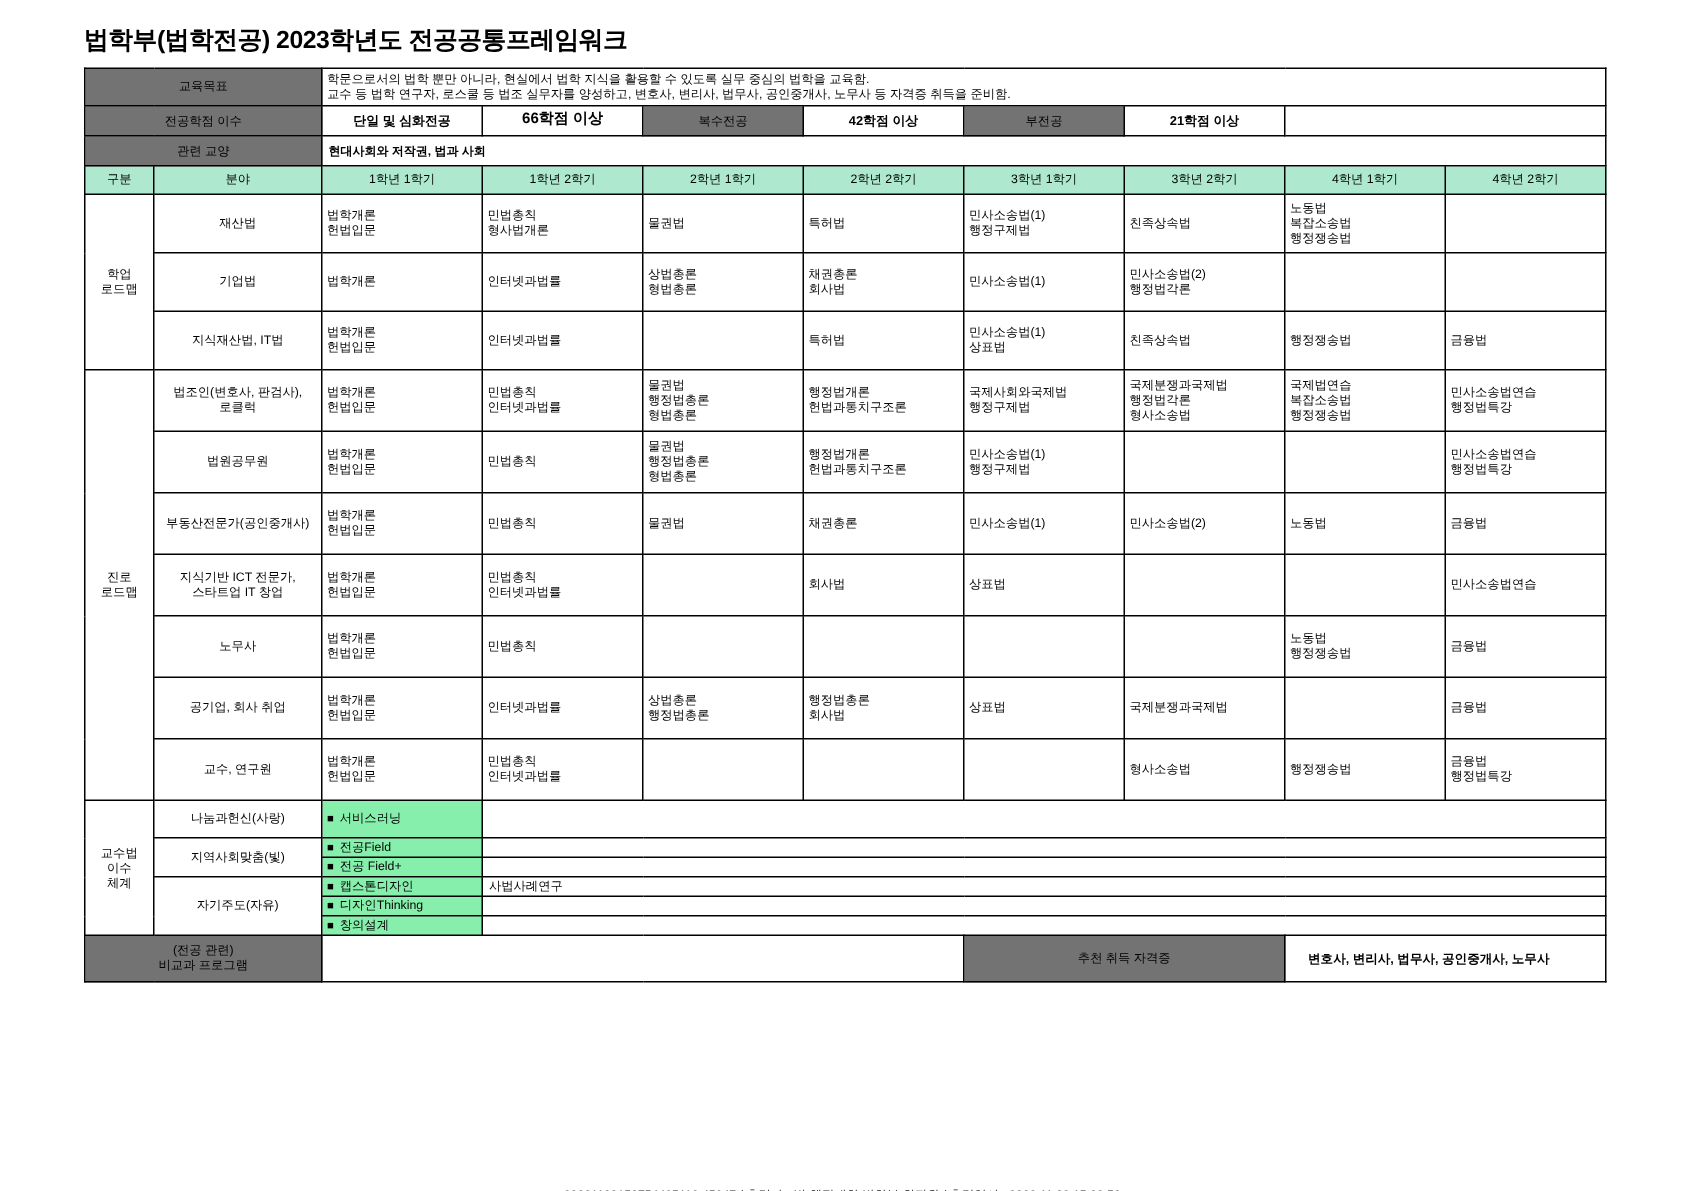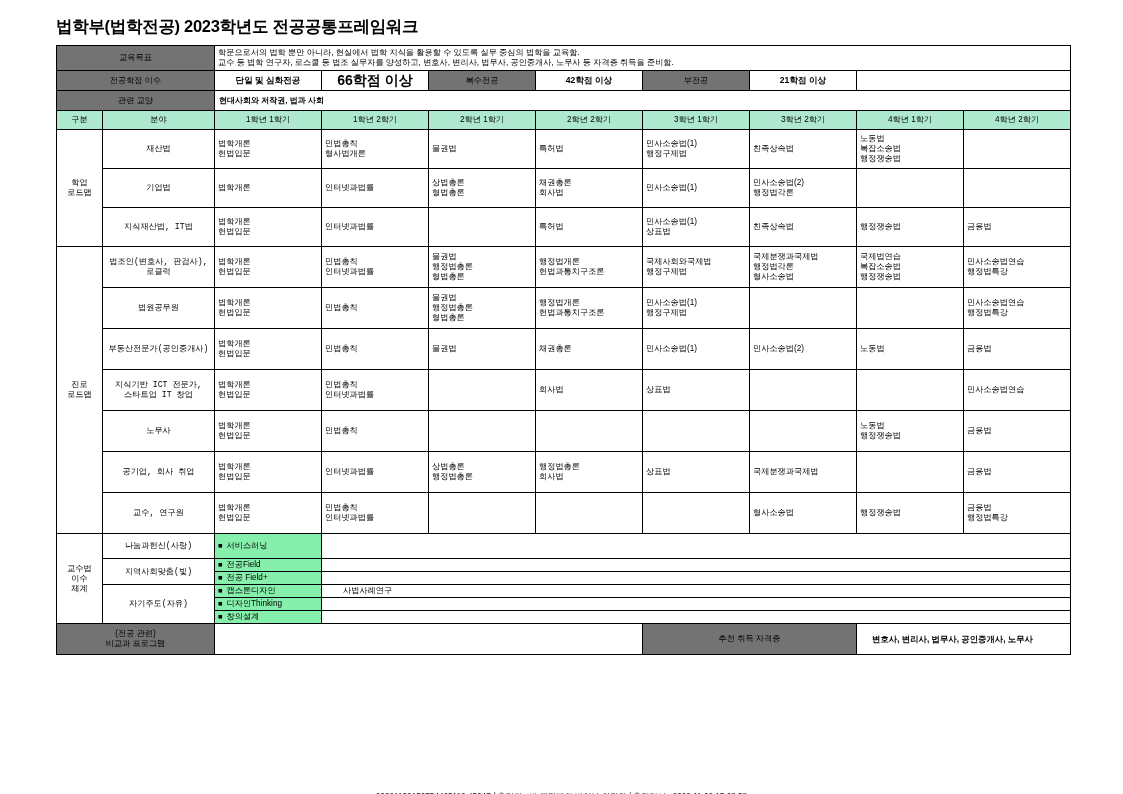--- a/index.html
+++ b/index.html
@@ -54,21 +54,20 @@
     font-size: 9px;
   }
   .ctr { text-align: center; margin-left: 44px; }
   .cell { font-size: 7.6px; line-height: 1.3; }
   .cell div { white-space: nowrap; }
   .rowlabel {
     text-align: center;
     font-weight: bold;
     font-size: 8.6px;
     line-height: 1.25;
-    font-family: Liberation Mono, monospace;
   }
   .sidelabel {
     text-align: center;
     font-weight: bold;
     font-size: 9px;
     line-height: 1.3;
   }
   .colhdr {
     background: #aee8cf;
     text-align: center;
@@ -128,21 +127,21 @@
         <td class="hdr" colspan="2" style="height:22px">교육목표</td>
         <td class="goal" colspan="8">
           <div>학문으로서의 법학 뿐만 아니라, 현실에서 법학 지식을 활용할 수 있도록 실무 중심의 법학을 교육함.</div>
           <div>교수 등 법학 연구자, 로스쿨 등 법조 실무자를 양성하고, 변호사, 변리사, 법무사, 공인중개사, 노무사 등 자격증 취득을 준비함.</div>
         </td>
       </tr>
 
       <tr>
         <td class="hdr" colspan="2" style="height:17px">전공학점 이수</td>
         <td class="ctr" style="font-weight:bold;font-size:8.6px">단일 및 심화전공</td>
-        <td class="ctr" style="font-weight:bold;font-size:14px">66학점 이상</td>
+        <td class="ctr" style="font-weight:bold;font-size:10px">66학점 이상</td>
         <td class="hdr">복수전공</td>
         <td class="ctr" style="font-weight:bold;font-size:8.6px">42학점 이상</td>
         <td class="hdr">부전공</td>
         <td class="ctr" style="font-weight:bold;font-size:8.6px">21학점 이상</td>
         <td class="blank" colspan="2"></td>
       </tr>
 
       <tr>
         <td class="hdr" colspan="2" style="height:17px">관련 교양</td>
         <td colspan="8" style="font-size:8px;font-weight:bold;padding-left:4px">현대사회와 저작권, 법과 사회</td>
@@ -460,21 +459,21 @@
         <td class="chkcell chk">전공Field</td>
         <td class="cell" colspan="7"></td>
       </tr>
       <tr>
         <td class="chkcell chk">전공 Field+</td>
         <td class="cell" colspan="7"></td>
       </tr>
       <tr>
         <td class="rowlabel" rowspan="3" style="height:22px">자기주도(자유)</td>
         <td class="chkcell chk">캡스톤디자인</td>
-        <td class="cell" colspan="7" style="padding-left:21px">사법사례연구</td>
+        <td class="cell" colspan="7" style="padding-left:4px">사법사례연구</td>
       </tr>
       <tr>
         <td class="chkcell chk">디자인Thinking</td>
         <td class="cell" colspan="7"></td>
       </tr>
       <tr>
         <td class="chkcell chk">창의설계</td>
         <td class="cell" colspan="7"></td>
       </tr>
 

